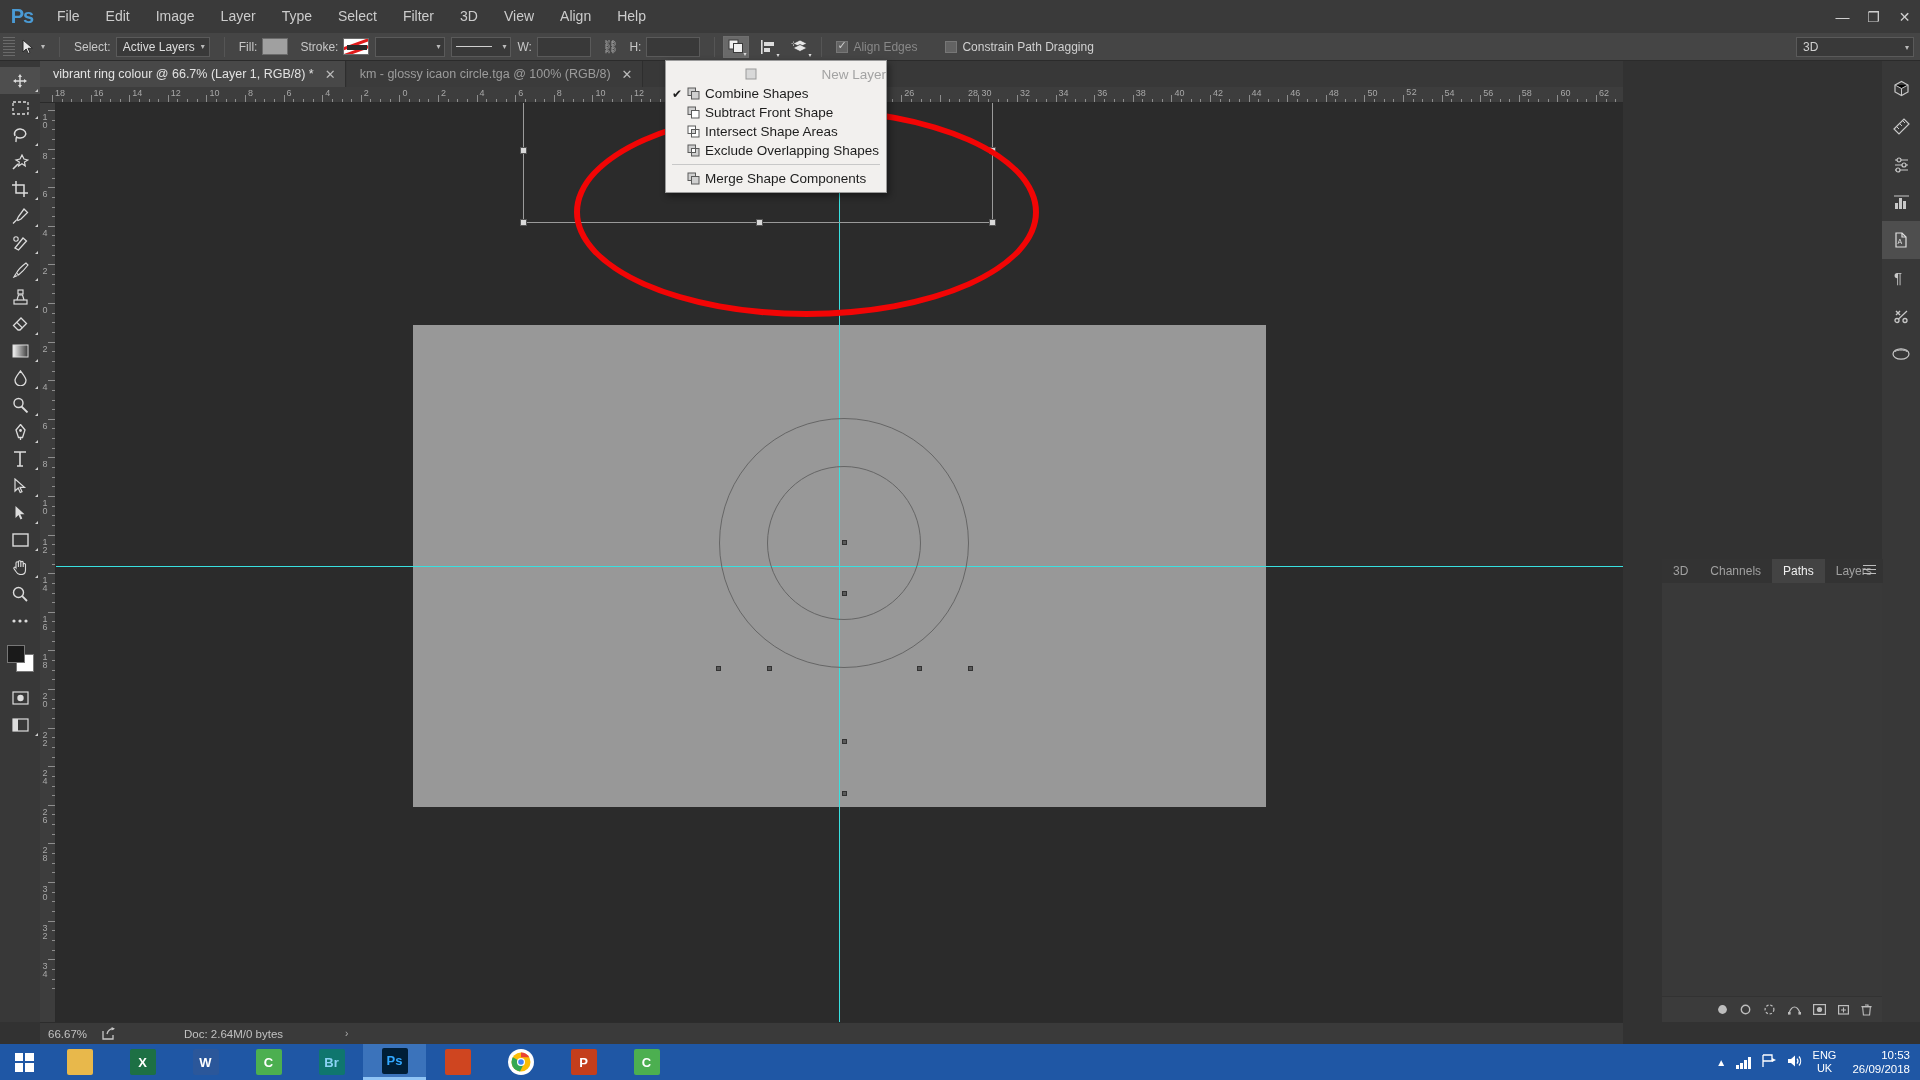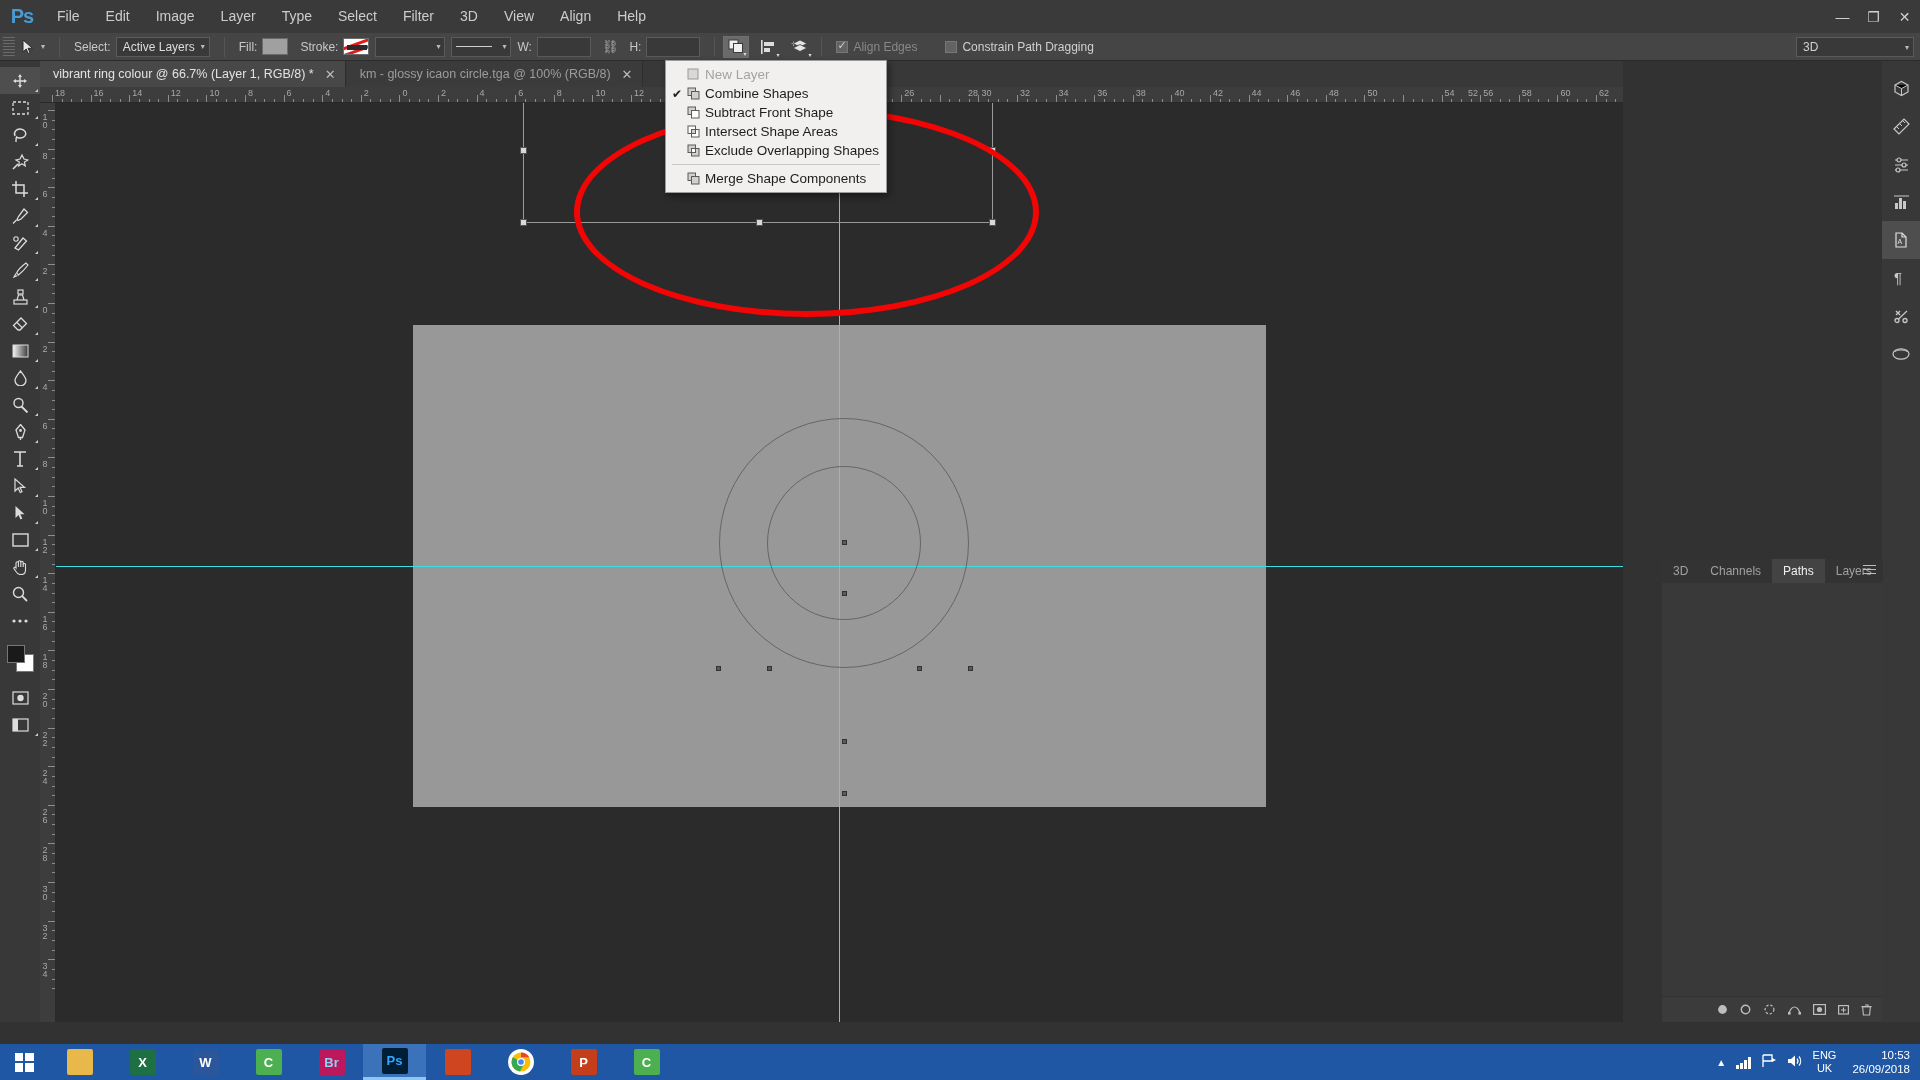--- a/index.html
+++ b/index.html
@@ -160,21 +160,21 @@
   }
 
   
   .dropdown {
     position: absolute; left: 665px; top: 60px; width: 222px;
     background: #f2f0ee; border: 1px solid #9a9a9a;
     box-shadow: 2px 3px 7px rgba(0,0,0,.45); z-index: 60;
     padding: 4px 0; font-size: 13.5px; color: #1d1d1d;
   }
   .dd-item { height: 19px; display: flex; align-items: center; padding-left: 4px; }
-  .dd-item.disabled { color: #a3a3a3; }
+  .dd-item.disabled { color: #a3a3a3; justify-content: space-between; }
   .dd-check { width: 14px; text-align: center; font-size: 12px; color: #1d1d1d; }
   .dd-icon { width: 18px; display: flex; align-items: center; justify-content: center; }
   .dd-sep { height: 1px; background: #c8c8c8; margin: 4px 6px; }
   .dd-label { padding-left: 3px; white-space: nowrap; }
 
   
   .right-rail {
     position: absolute; top: 61px; right: 0; width: 38px; height: 961px;
     background: #383838; padding-top: 8px;
   }
@@ -704,21 +704,21 @@
       <div class="rh-num" style="left: 1288.8px;">48</div>
       <div class="rh-tick" style="left: 1295.45px; height: 3px;"></div>
       <div class="rh-tick" style="left: 1305.1px; height: 3px;"></div>
       <div class="rh-tick" style="left: 1314.75px; height: 3px;"></div>
       <div class="rh-tick" style="left: 1324.4px; height: 7px;"></div>
       <div class="rh-num" style="left: 1327.4px;">50</div>
       <div class="rh-tick" style="left: 1334.05px; height: 3px;"></div>
       <div class="rh-tick" style="left: 1343.7px; height: 3px;"></div>
       <div class="rh-tick" style="left: 1353.35px; height: 3px;"></div>
       <div class="rh-tick" style="left: 1363px; height: 7px;"></div>
-      <div class="rh-num" style="left: 1428px;">52</div>
+      <div class="rh-num" style="left: 1366px; font-family: Liberation Mono, monospace;">52</div>
       <div class="rh-tick" style="left: 1372.65px; height: 3px;"></div>
       <div class="rh-tick" style="left: 1382.3px; height: 3px;"></div>
       <div class="rh-tick" style="left: 1391.95px; height: 3px;"></div>
       <div class="rh-tick" style="left: 1401.6px; height: 7px;"></div>
       <div class="rh-num" style="left: 1404.6px;">54</div>
       <div class="rh-tick" style="left: 1411.25px; height: 3px;"></div>
       <div class="rh-tick" style="left: 1420.9px; height: 3px;"></div>
       <div class="rh-tick" style="left: 1430.55px; height: 3px;"></div>
       <div class="rh-tick" style="left: 1440.2px; height: 7px;"></div>
       <div class="rh-num" style="left: 1443.2px;">56</div>
@@ -1079,20 +1079,32 @@
         </span>
       <span class="pf-icon">
           <svg width="11" height="12" viewBox="0 0 11 12">
             <path d="M1.6 2.6 L2.4 11 H8.6 L9.4 2.6 Z" fill="none" stroke="#bdbdbd" stroke-width="1.1"></path>
             <path d="M0.4 2.6 H10.6 M4 1 H7 V2.6" fill="none" stroke="#bdbdbd" stroke-width="1.1"></path>
           </svg>
         </span>
     </div>
   </div>
 
+  <div class="statusbar">
+    <span class="sb-zoom">66.67%</span>
+    <span class="pf-icon">
+      <svg width="14" height="13" viewBox="0 0 14 13">
+          <path d="M1 4 V12 H11 V8" fill="none" stroke="#c6c6c6" stroke-width="1.3"></path>
+          <path d="M5 7 C6 2.6 9 1.6 12 1.6" fill="none" stroke="#c6c6c6" stroke-width="1.3"></path>
+          <path d="M9.6 0 L13 1.7 L9.6 3.6 Z" fill="#c6c6c6"></path>
+        </svg>
+    </span>
+    <span class="sb-doc">Doc: 2.64M/0 bytes</span>
+    <span class="sb-arrow">›</span>
+  </div>
 
   <div class="taskbar">
     <div class="start-btn">
       <div class="win-flag">
           <span></span>
           <span></span>
           <span></span>
           <span></span>
         </div>
     </div>
@@ -1102,21 +1114,21 @@
     <div class="tb-app">
       <div class="tb-icon" style="background:#1d7044">X</div>
     </div>
     <div class="tb-app">
       <div class="tb-icon" style="background:#2b579a">W</div>
     </div>
     <div class="tb-app">
       <div class="tb-icon" style="background:#4caf50">C</div>
     </div>
     <div class="tb-app">
-      <div class="tb-icon" style="background:#be185d;color:#8bd2f5">Br</div>
+      <div class="tb-icon" style="background:#0f766e;color:#8bd2f5">Br</div>
     </div>
     <div class="tb-app active">
       <div class="tb-icon" style="background:#001e36;color:#31a8ff">Ps</div>
     </div>
     <div class="tb-app">
       <div class="tb-icon" style="background:#cf4520"></div>
     </div>
     <div class="tb-app">
       <div class="tb-icon" style="background:#fff;border-radius:50%">
         <svg width="20" height="20" viewBox="0 0 20 20">

